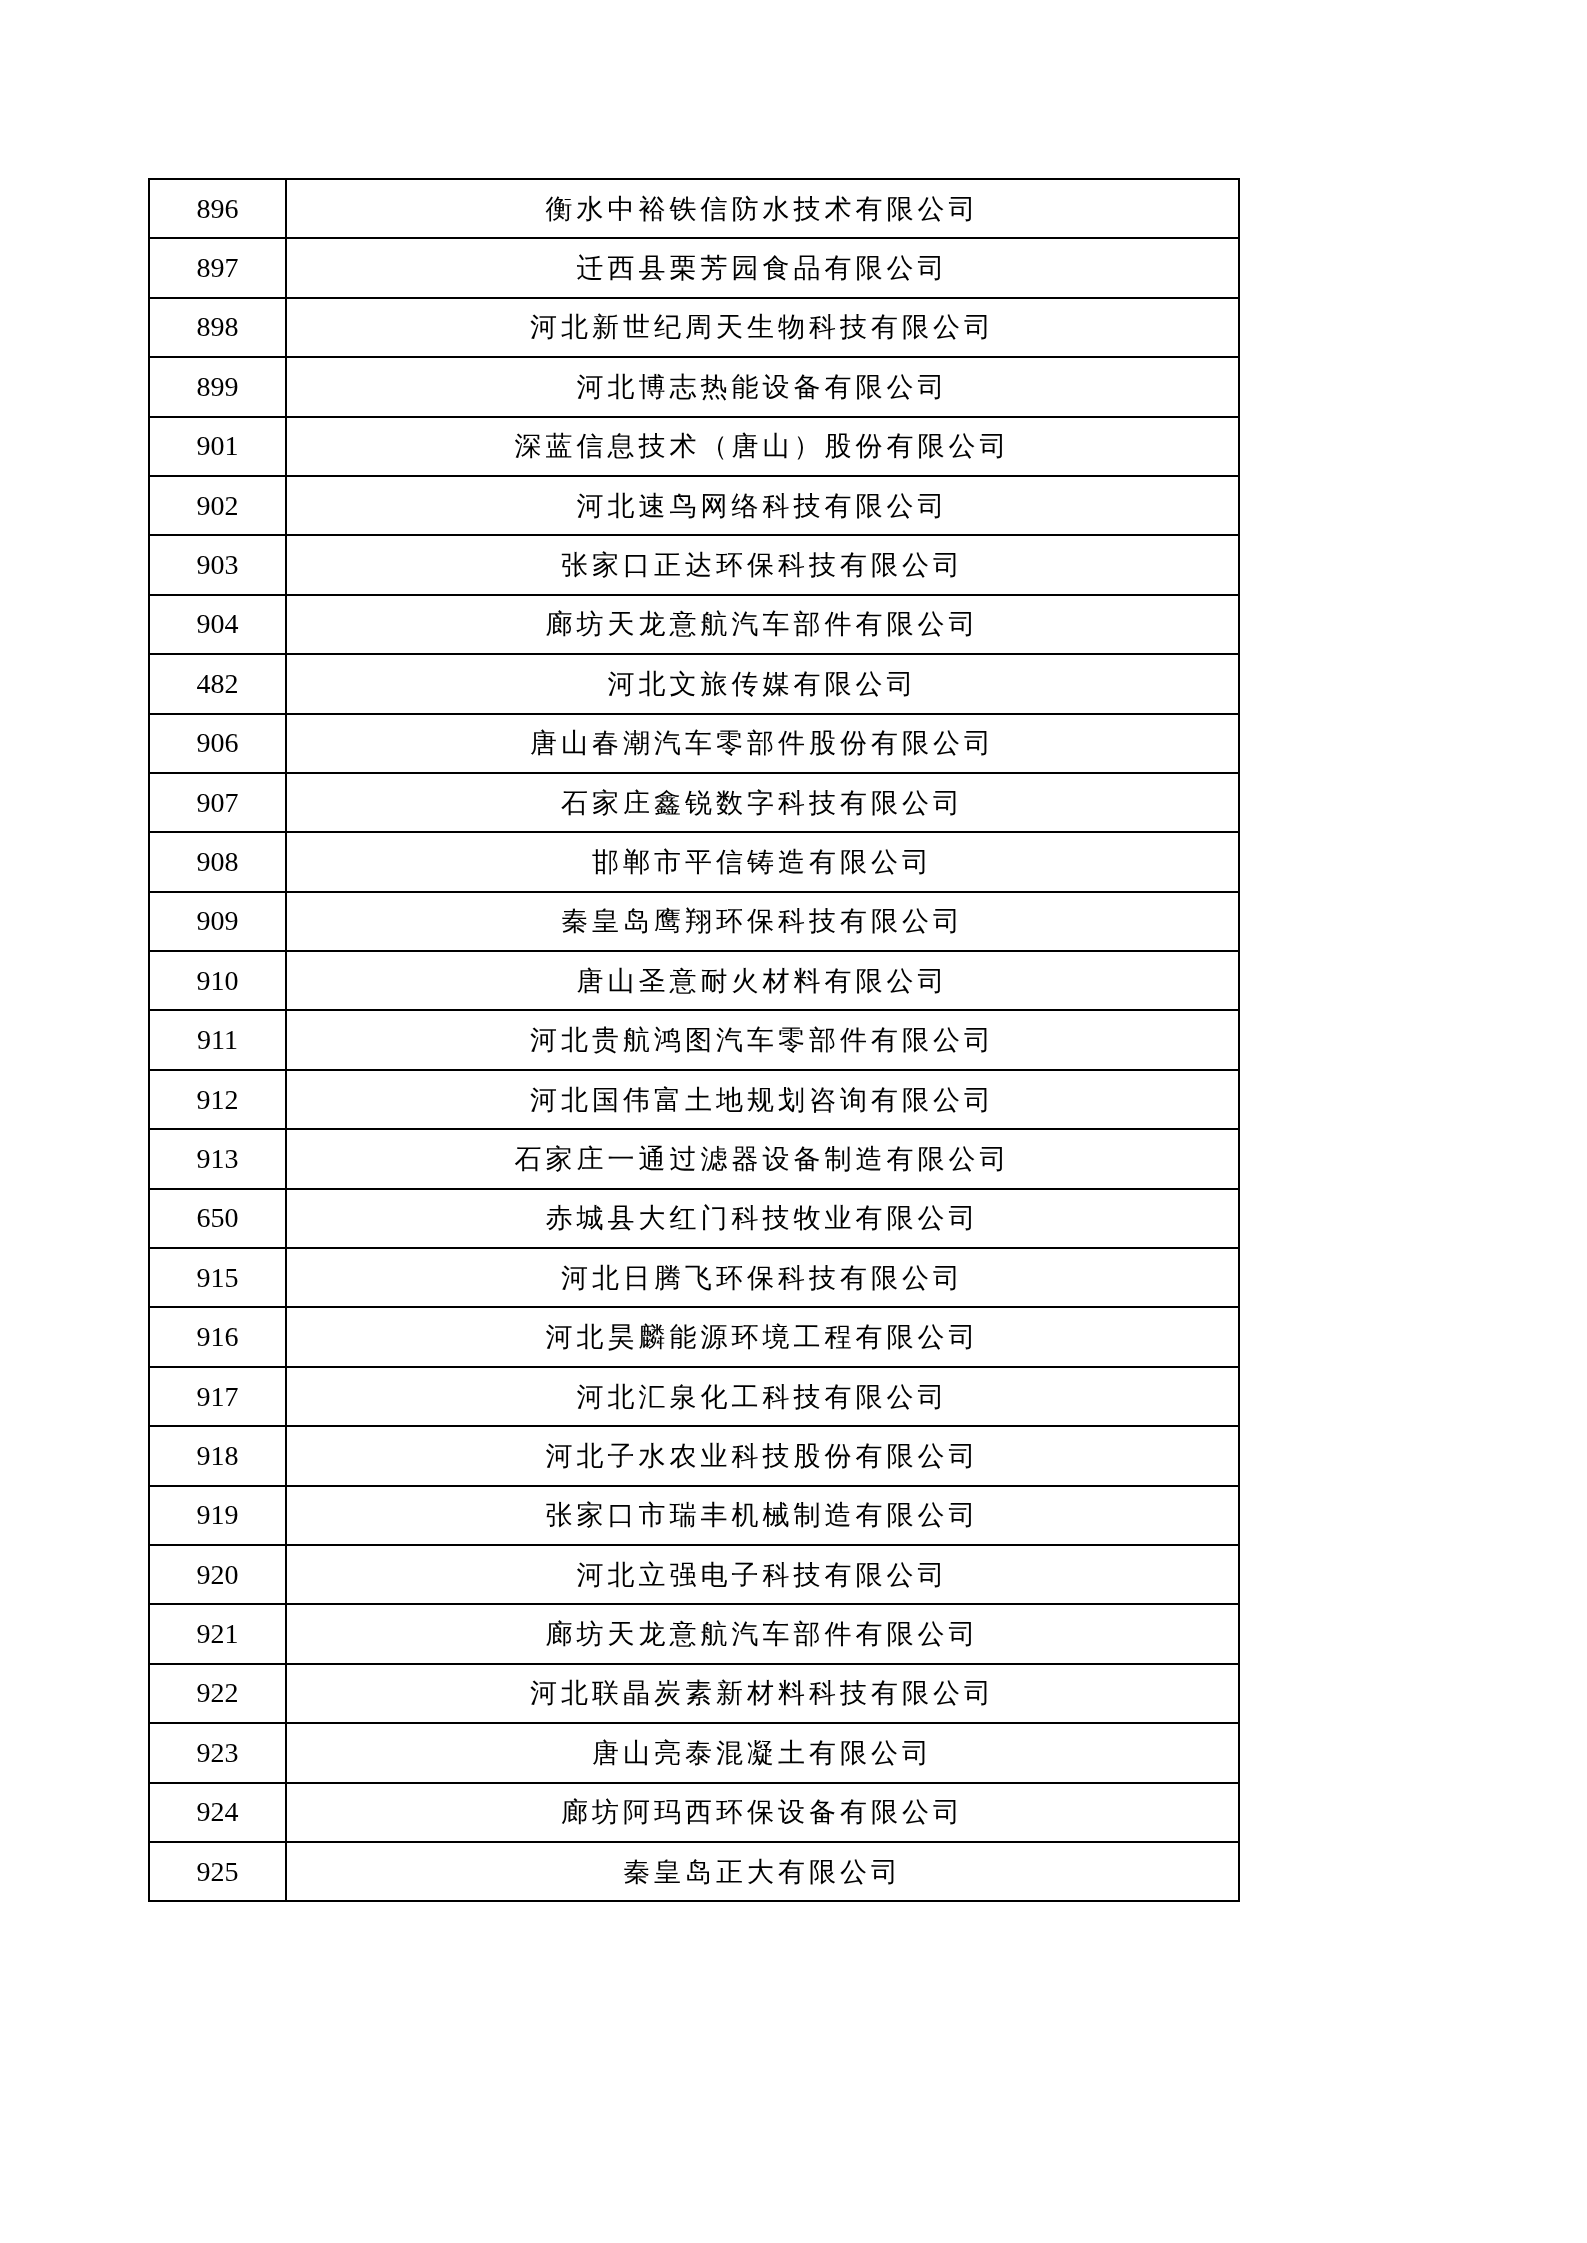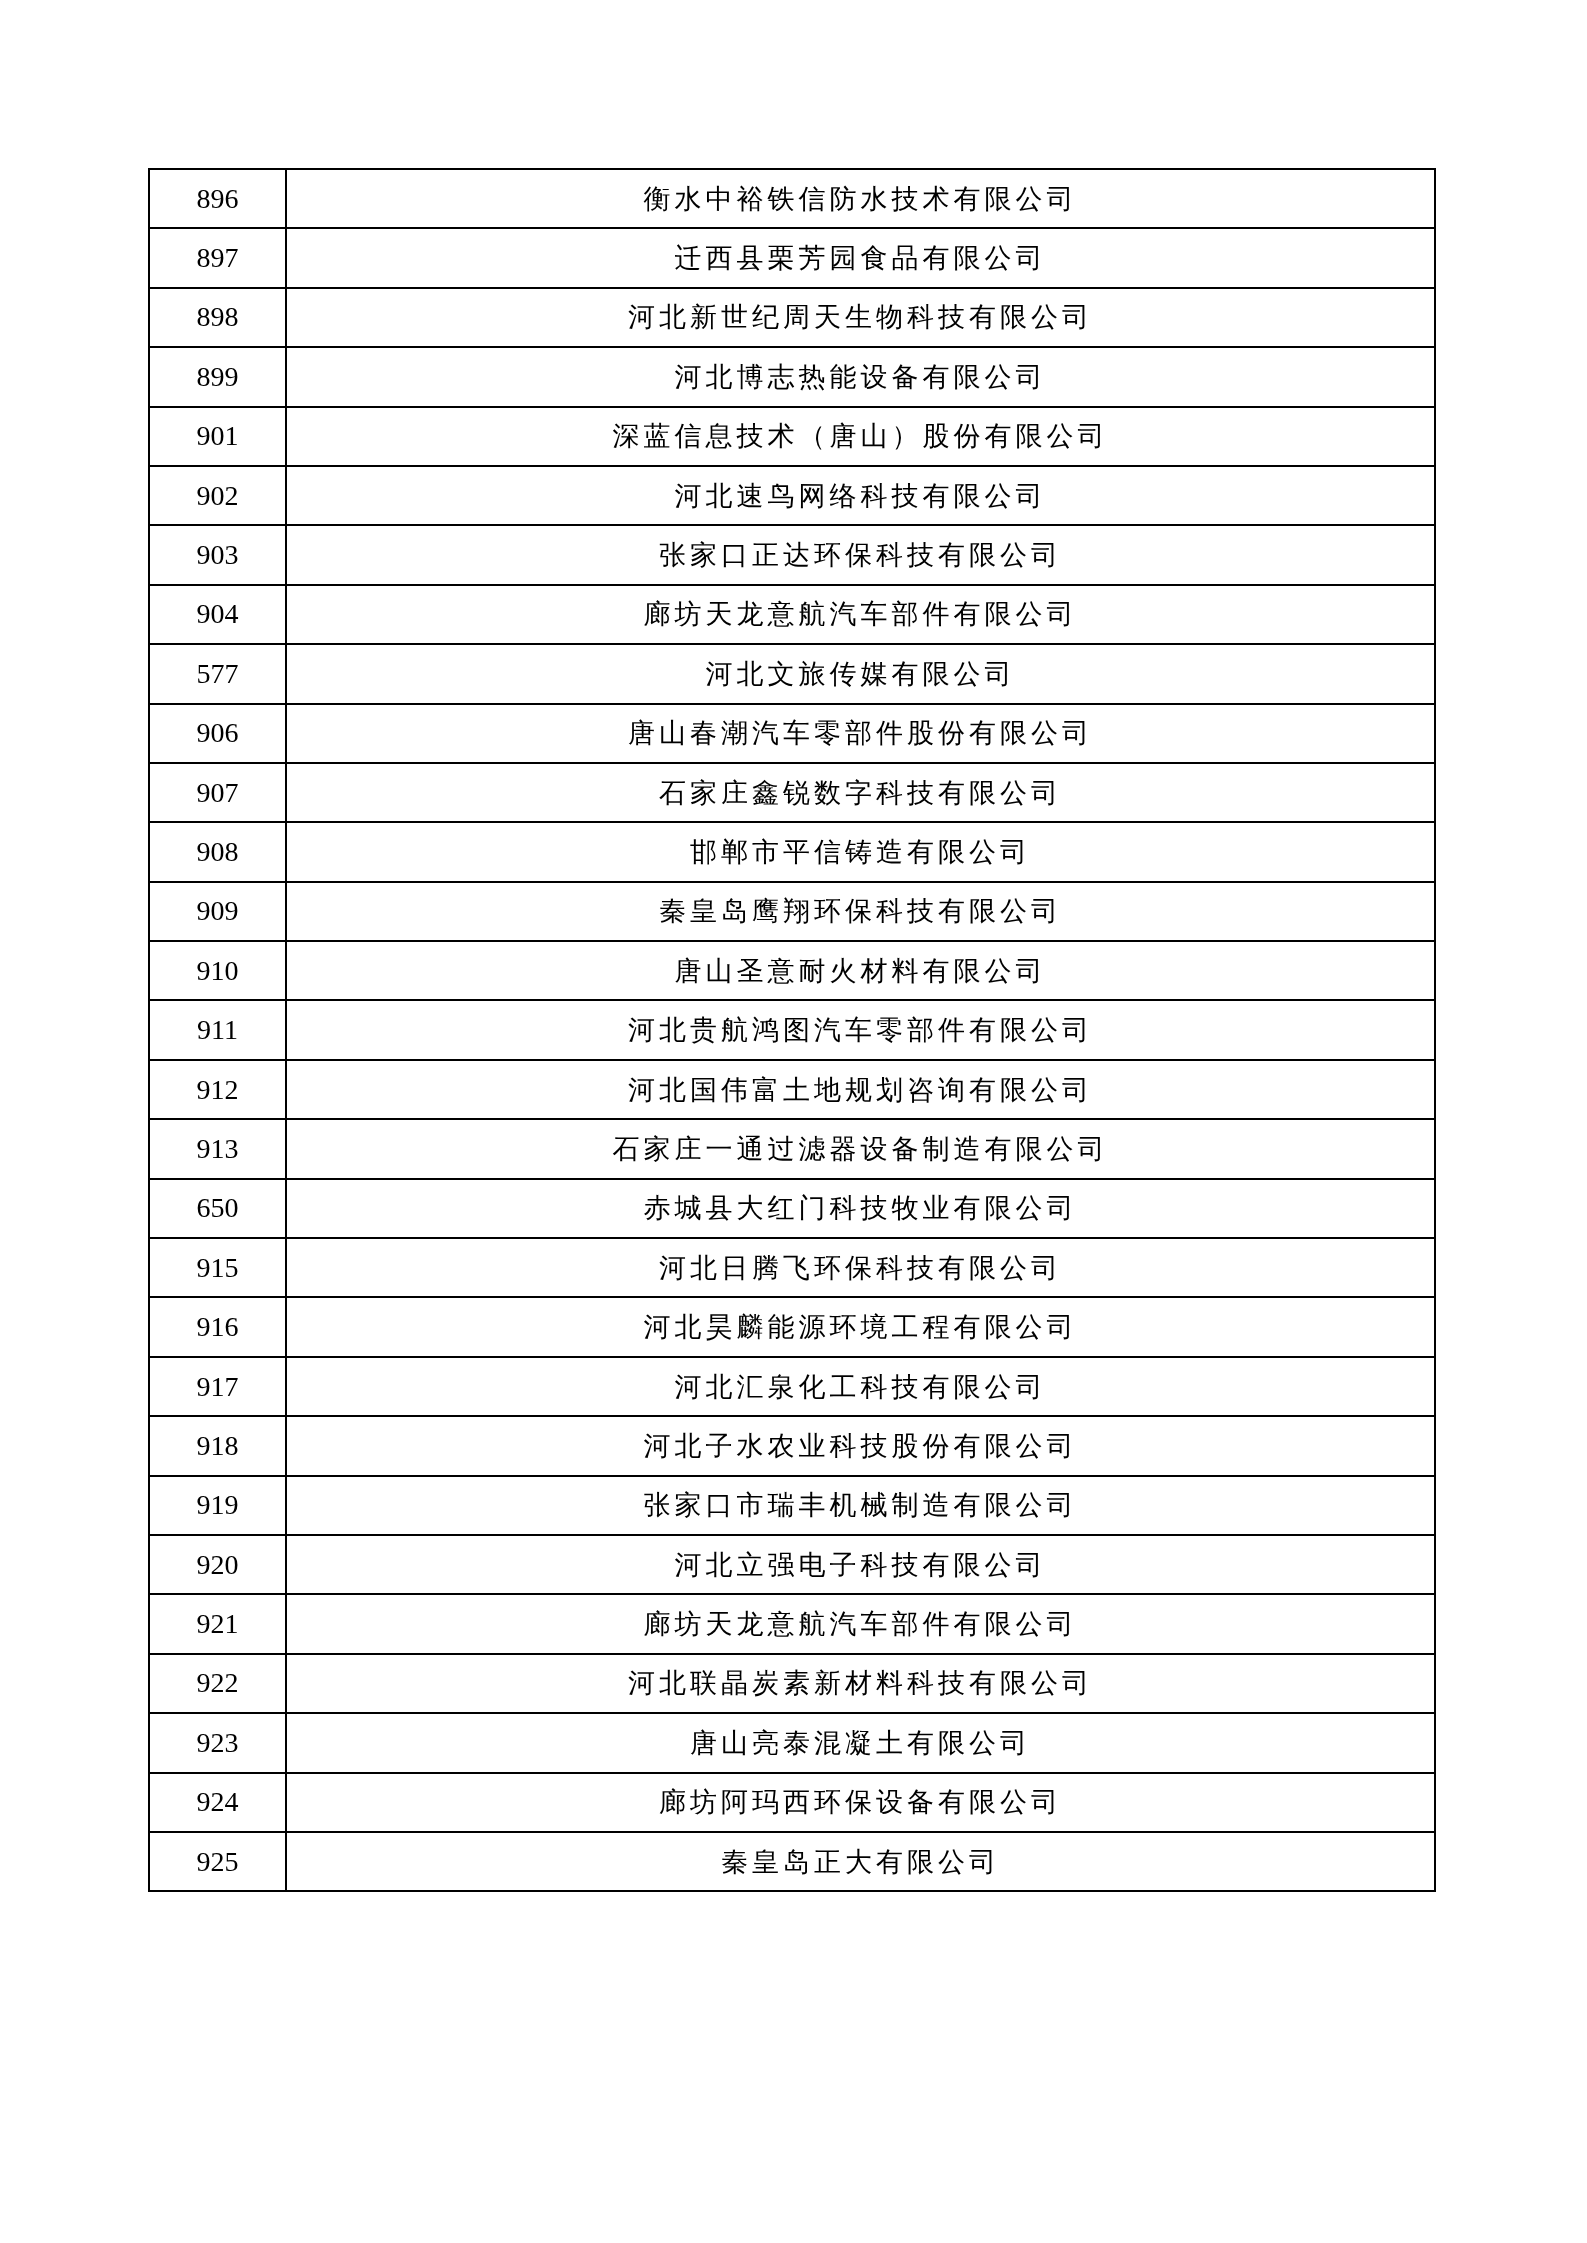--- a/index.html
+++ b/index.html
@@ -19,22 +19,22 @@
       position: absolute;
       left: 0;
       top: 0;
       width: 1587px;
       height: 2243px;
       background: #ffffff;
     }
     table.company-table {
       position: absolute;
       left: 148px;
-      top: 168px;
-      width: 1288px;
+      top: 178px;
+      width: 1092px;
       border-collapse: collapse;
       table-layout: fixed;
     }
     table.company-table td {
       border: 2px solid #000000;
       height: 57.4px;
       padding: 0;
       text-align: center;
       vertical-align: middle;
       white-space: nowrap;
@@ -85,21 +85,21 @@
         </tr>
       <tr>
           <td class="col-no">903</td>
           <td class="col-name">张家口正达环保科技有限公司</td>
         </tr>
       <tr>
           <td class="col-no">904</td>
           <td class="col-name">廊坊天龙意航汽车部件有限公司</td>
         </tr>
       <tr>
-          <td class="col-no">577</td>
+          <td class="col-no">482</td>
           <td class="col-name">河北文旅传媒有限公司</td>
         </tr>
       <tr>
           <td class="col-no">906</td>
           <td class="col-name">唐山春潮汽车零部件股份有限公司</td>
         </tr>
       <tr>
           <td class="col-no">907</td>
           <td class="col-name">石家庄鑫锐数字科技有限公司</td>
         </tr>

